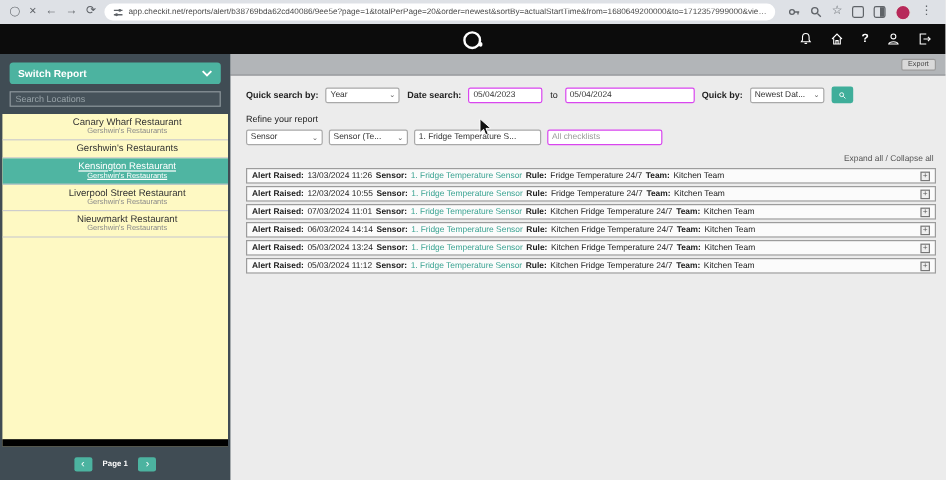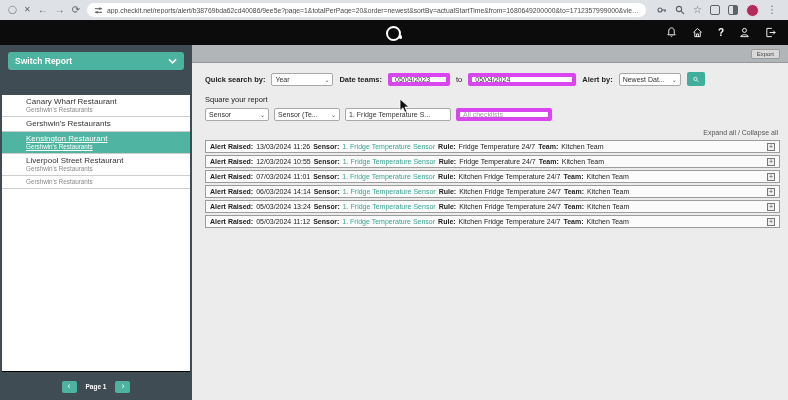--- a/index.html
+++ b/index.html
@@ -29,22 +29,22 @@
 
   
   .app{display:flex;height:355px;}
   .sidebar{width:192px;flex:none;background:#404c54;position:relative;}
   .switch-btn{margin:7px 8px 0;height:18px;background:#4cb3a0;border-radius:3px;display:flex;
               align-items:center;padding:0 7px;color:#fff;font-weight:bold;font-size:8.5px;cursor:pointer;}
   .switch-btn svg{margin-left:auto;}
   .search-loc{display:block;box-sizing:border-box;width:176px;margin:6px 8px 0;height:13px;background:#46525a;
               border:1px solid #8d979c;padding:0 4px;font-size:7.5px;color:#cfd6d9;outline:none;}
   .search-loc::placeholder{color:#98a3a8;}
-  .loc-panel{position:absolute;top:50px;left:2px;right:2px;bottom:28px;background:#ffffff;overflow:hidden;
-             border-bottom:1px solid #000000;}
+  .loc-panel{position:absolute;top:50px;left:2px;right:2px;bottom:28px;background:#fef9c3;overflow:hidden;
+             border-bottom:6px solid #000000;text-align:center;}
   .loc-item{padding:2px 4px 3px 24px;border-bottom:1px solid #cdcdcd;cursor:pointer;}
   .loc-name{font-size:8px;color:#333;}
   .loc-sub{font-size:6.3px;color:#8a8a8a;}
   .loc-sub:empty{display:none;}
   .loc-item.selected{background:#4fb5a2;}
   .loc-item.selected .loc-name,.loc-item.selected .loc-sub{color:#fff;text-decoration:underline;}
   .pager{position:absolute;bottom:0;left:0;right:0;height:27px;display:flex;align-items:center;
          justify-content:center;gap:9px;}
   .pg-btn{width:15px;height:12px;background:#4cb3a0;border-radius:2px;color:#fff;font-size:9px;line-height:1;
           display:flex;align-items:center;justify-content:center;cursor:pointer;}
@@ -56,21 +56,21 @@
             display:flex;align-items:center;padding:0 8px 0 13px;}
   .title{font-size:9px;font-weight:bold;color:#141414;}
   .export-btn{margin-left:auto;font-size:6px;background:#d9d9d9;border:1px solid #9a9a9a;border-radius:2px;
               padding:1px 5px;color:#444;cursor:pointer;}
   .content{flex:1;position:relative;padding:9px 8px 0 13px;}
   .qrow{display:flex;align-items:center;gap:6px;font-size:7.5px;color:#222;}
   .lbl{font-weight:bold;flex:none;}
   .sel{background:#fff;border:1px solid #a9a9a9;border-radius:2px;height:13px;box-sizing:border-box;
        display:flex;align-items:center;padding:0 3px;font-size:7px;color:#333;cursor:pointer;}
   .sel .chev{margin-left:auto;font-size:6px;color:#555;padding-left:4px;}
-  .inp{background:#fff;border:4px solid #d946ef;border-radius:2px;height:13px;box-sizing:border-box;
+  .inp{background:#fff;border:1px solid #d946ef;border-radius:2px;height:13px;box-sizing:border-box;
        font-size:7px;color:#333;padding:0 3px;outline:none;}
   .inp::placeholder{color:#9a9a9a;}
   .w-year{width:62px;} .w-date{width:62px;} .w-date2{width:108px;} .w-sort{width:62px;}
   .w-f1{width:64px;} .w-f2{width:66px;} .w-f3{width:106px;} .w-f4{width:100px;} .w-f5{width:96px;}
   .search-btn{width:18px;height:14px;background:#3fae9a;border-radius:2px;border:none;flex:none;
               display:flex;align-items:center;justify-content:center;cursor:pointer;}
   .refine-lbl{margin-top:9px;font-size:7.5px;color:#222;}
   .frow{margin-top:4px;display:flex;gap:5px;align-items:center;}
   .expand-line{text-align:right;font-size:7px;color:#555;margin:8px 2px 4px 0;cursor:pointer;}
   .alert-row{height:11px;background:#fbfbfb;border:1px solid #9c9c9c;display:flex;align-items:center;
@@ -146,20 +146,21 @@
 
 <div class="app">
 
   <div class="sidebar">
     <div class="switch-btn">
       <span>Switch Report</span>
       <svg width="9" height="7" viewBox="0 0 10 7">
         <path d="M1 1 L5 5 L9 1" fill="none" stroke="#fff" stroke-width="1.8"></path>
       </svg>
     </div>
+    <input class="search-loc" placeholder="Search Locations" style="">
     <div class="loc-panel">
 
         <div class="loc-item">
           <div class="loc-name">Canary Wharf Restaurant</div>
           <div class="loc-sub">Gershwin's Restaurants</div>
         </div>
 
 
 
         <div class="loc-item">
@@ -171,20 +172,21 @@
           <div class="loc-name">Kensington Restaurant</div>
           <div class="loc-sub">Gershwin's Restaurants</div>
         </div>
 
         <div class="loc-item">
           <div class="loc-name">Liverpool Street Restaurant</div>
           <div class="loc-sub">Gershwin's Restaurants</div>
         </div>
 
         <div class="loc-item">
+          <div class="loc-name">Nieuwmarkt Restaurant</div>
           <div class="loc-sub">Gershwin's Restaurants</div>
         </div>
 
     </div>
     <div class="pager">
       <div class="pg-btn">‹</div>
       <div class="pg-label">Page 1</div>
       <div class="pg-btn">›</div>
     </div>
   </div>
@@ -194,38 +196,38 @@
       <button class="export-btn">Export</button>
     </div>
     <div class="content">
 
       <div class="qrow">
         <span class="lbl">Quick search by:</span>
         <div class="sel w-year">
           <span>Year</span>
           <span class="chev">⌄</span>
         </div>
-        <span class="lbl">Date teams:</span>
+        <span class="lbl">Date search:</span>
         <input class="inp w-date" value="05/04/2023" style="">
         <span>to</span>
         <input class="inp w-date2" value="05/04/2024" style="">
-        <span class="lbl">Alert by:</span>
+        <span class="lbl">Quick by:</span>
         <div class="sel w-sort">
           <span>Newest Dat...</span>
           <span class="chev">⌄</span>
         </div>
         <button class="search-btn">
           <svg width="9" height="9" viewBox="0 0 10 10">
             <circle cx="4" cy="4" r="2.7" fill="none" stroke="#fff" stroke-width="1.3"></circle>
             <line x1="6.3" y1="6.3" x2="9.2" y2="9.2" stroke="#fff" stroke-width="1.3"></line>
           </svg>
         </button>
       </div>
 
-      <div class="refine-lbl">Square your report</div>
+      <div class="refine-lbl">Refine your report</div>
 
       <div class="frow">
         <div class="sel w-f1">
           <span>Sensor</span>
           <span class="chev">⌄</span>
         </div>
         <div class="sel w-f2">
           <span>Sensor (Te...</span>
           <span class="chev">⌄</span>
         </div>

